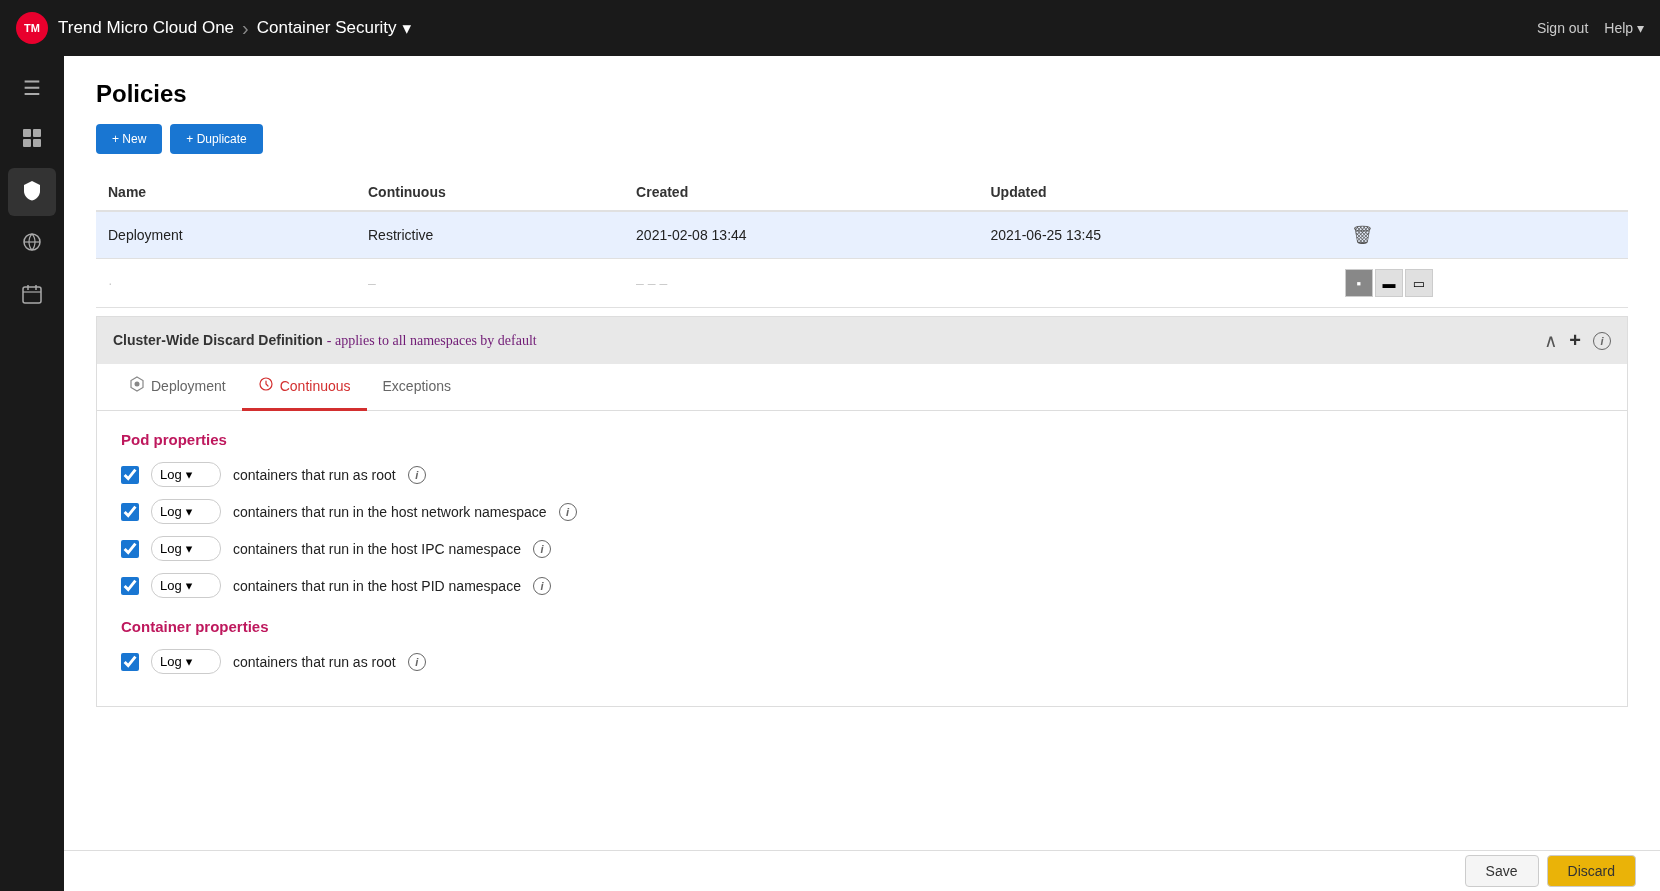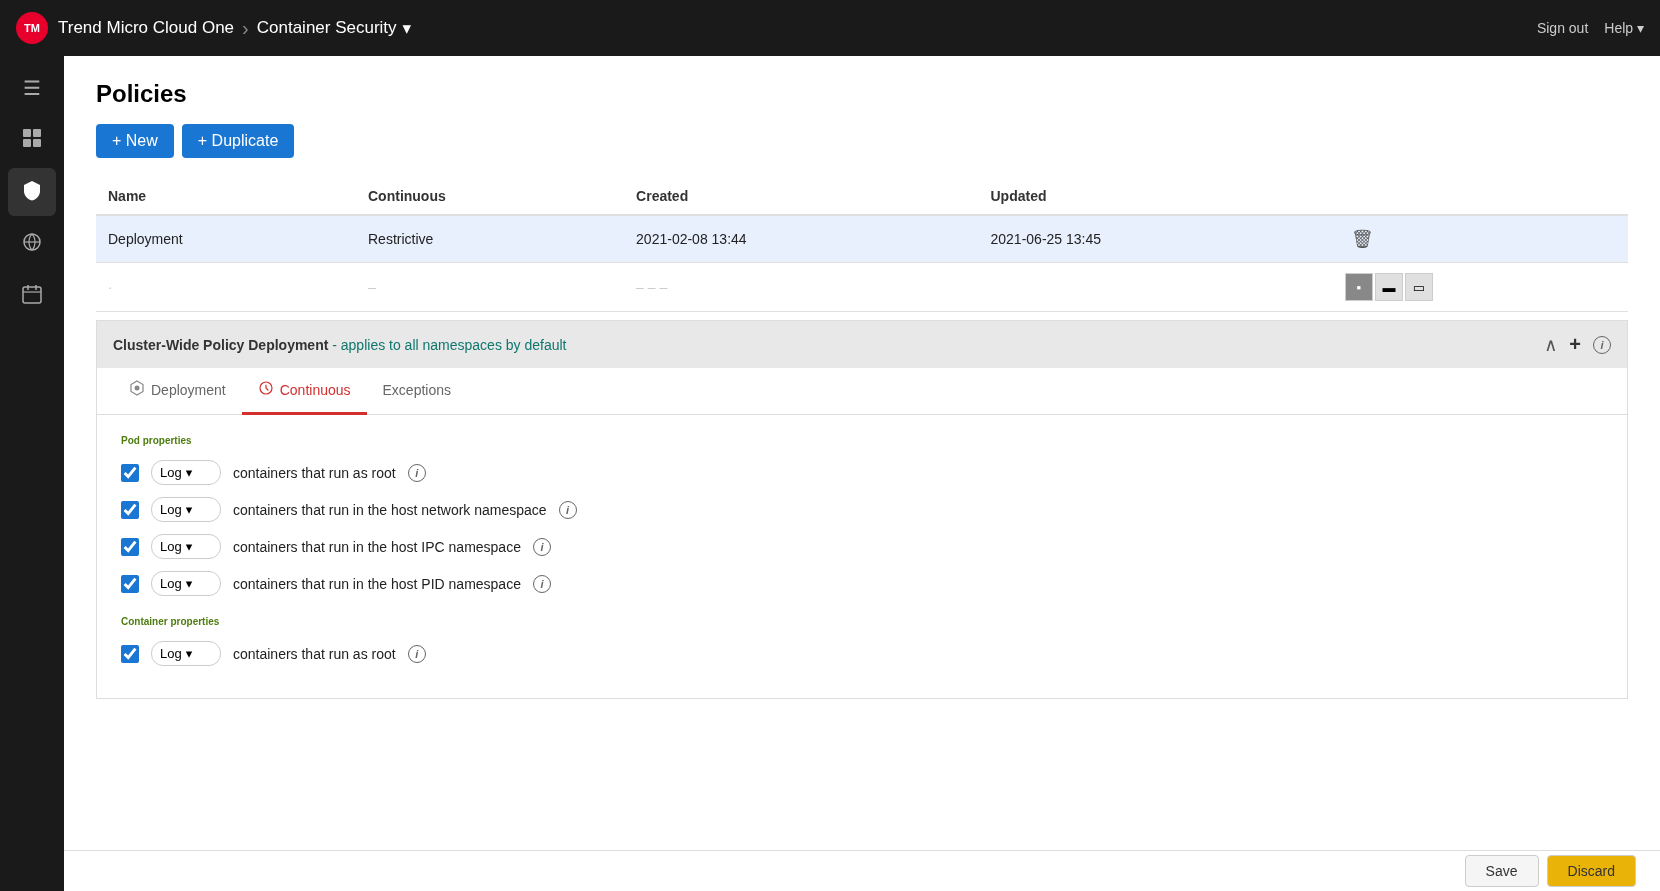--- a/index.html
+++ b/index.html
@@ -101,21 +101,21 @@
       display: flex;
       gap: 8px;
       margin-bottom: 20px;
     }
     .btn-primary {
       background: #1976d2;
       color: #fff;
       border: none;
       border-radius: 4px;
       padding: 8px 16px;
-      font-size: 16px;
+      font-size: 12px;
       cursor: pointer;
       display: flex;
       align-items: center;
       gap: 4px;
     }
 
     
     .policies-table {
       width: 100%;
       border-collapse: collapse;
@@ -160,21 +160,21 @@
       display: flex;
       align-items: center;
       justify-content: space-between;
     }
 
     .policy-def-title {
       font-size: 14px;
       color: #333;
     }
     .policy-def-title strong { font-weight: 600; }
-    .policy-def-title span { color: #0f766e; font-weight: normal; }
+    .policy-def-title span { color: #701a75; font-weight: normal; font-family: Liberation Serif, serif; }
 
     .policy-def-controls {
       display: flex;
       align-items: center;
       gap: 12px;
     }
     .collapse-btn {
       background: none;
       border: none;
       cursor: pointer;
@@ -235,23 +235,23 @@
       font-weight: 500;
     }
     .tab-icon { font-size: 16px; }
 
     
     .tab-content {
       padding: 20px 24px;
     }
 
     .section-title {
-      font-size: 10px;
+      font-size: 15px;
       font-weight: 600;
-      color: #4d7c0f;
+      color: #be185d;
       margin-bottom: 14px;
     }
 
     
     .property-row {
       display: flex;
       align-items: center;
       gap: 12px;
       margin-bottom: 12px;
     }
@@ -445,21 +445,21 @@
             </div>
           </td>
         </tr>
       </tbody>
     </table>
 
     <div class="policy-def-section">
 
       <div class="policy-def-header">
         <div class="policy-def-title">
-          <strong>Cluster-Wide Policy Deployment</strong>
+          <strong>Cluster-Wide Discard Definition</strong>
           <span> - applies to all namespaces by default</span>
         </div>
         <div class="policy-def-controls">
           <button class="collapse-btn">∧</button>
           <button class="add-btn">+</button>
           <button class="info-btn">
             <span class="info-circle">i</span>
           </button>
         </div>
       </div>

